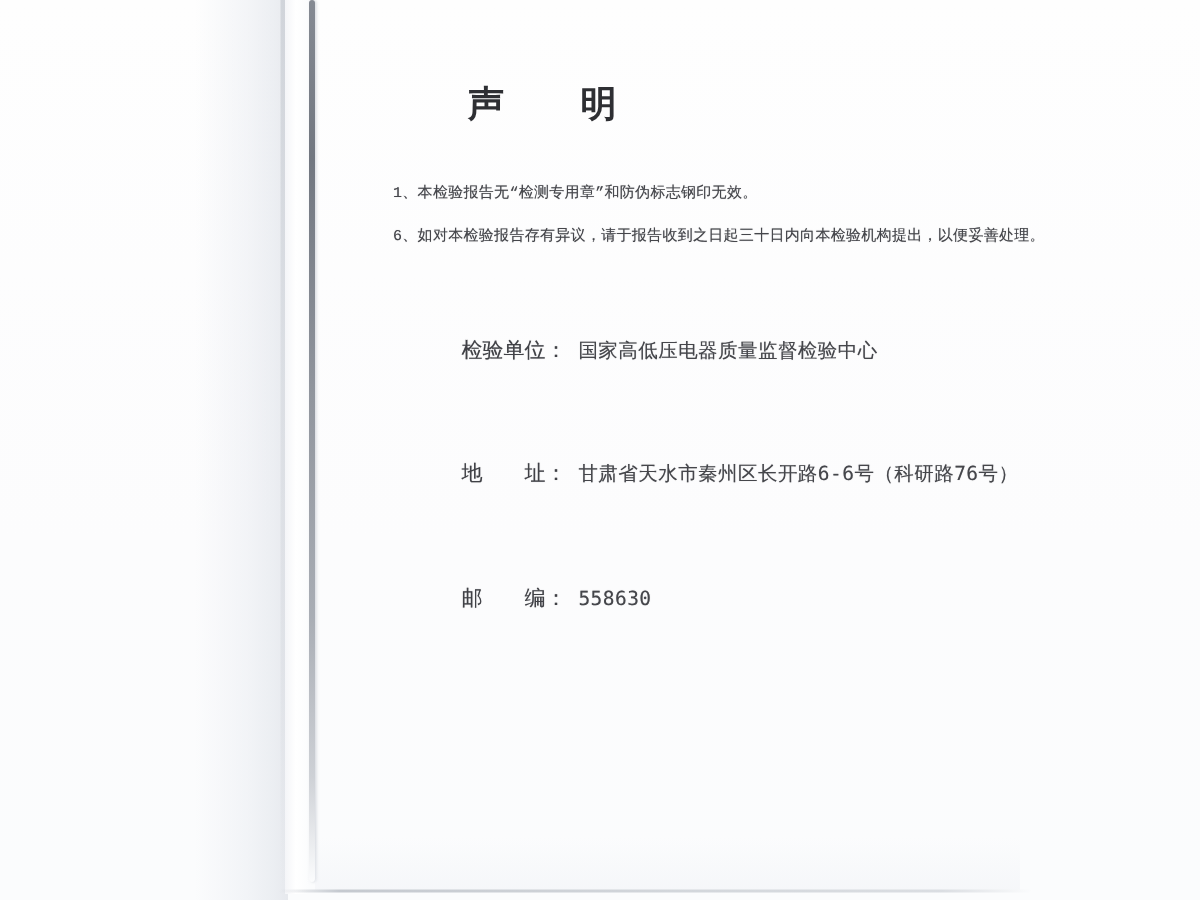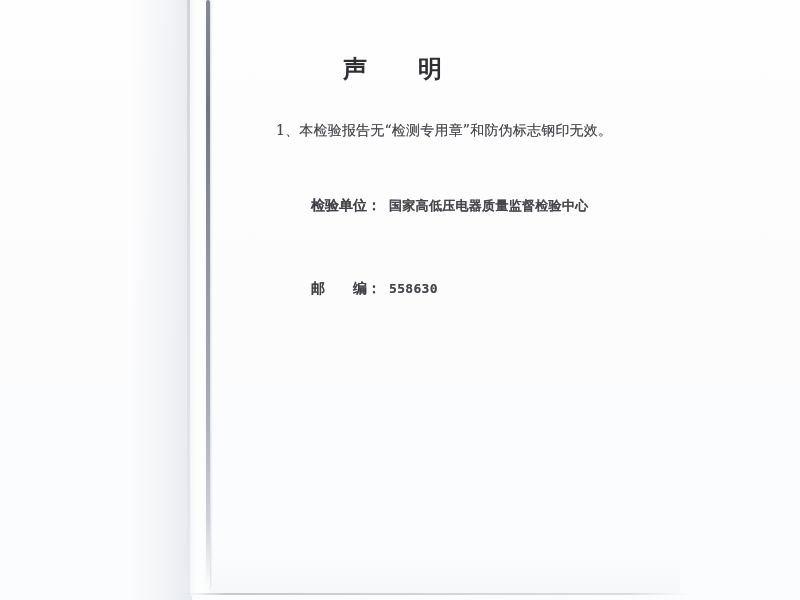--- a/index.html
+++ b/index.html
@@ -93,48 +93,48 @@
     background: linear-gradient(180deg, rgba(244,246,249,0) 0%, rgba(240,242,246,0.5) 100%);
   }
   .content {
     position: absolute;
     left: 242px;
     top: 56px;
     width: 474px;
     color: #45464b;
   }
   .title {
-    margin: 0 0 34px 101px;
+    margin: 0 0 34px 70px;
     font-size: 24px;
     line-height: 26px;
     font-weight: bold;
     color: #2e2f33;
     letter-spacing: 1px;
     white-space: pre;
   }
   .statements {
     width: 474px;
   }
   .item {
-    margin: 14px;
-    font-size: 14px;
+    margin: 0;
+    font-size: 10px;
     line-height: 28.5px;
     text-indent: 20px;
     letter-spacing: 0.2px;
     text-shadow: 0 0 0.5px rgba(70,71,76,0.55);
+    font-family: Liberation Mono, monospace;
   }
   .contact {
     margin-top: 20px;
     padding-left: 30px;
     font-size: 14px;
   }
   .contact-row {
     line-height: 27.6px;
     white-space: pre;
-    font-weight: bold;
   }
   .contact-label {
     display: inline-block;
     color: #404146;
     text-shadow: 0 0 0.5px rgba(70,71,76,0.55);
   }
   .contact-value {
     margin-left: 8px;
     color: #45464b;
     font-family: "DejaVu Sans Mono", "Liberation Mono", monospace;
@@ -154,25 +154,29 @@
   <div class="edge-line"></div>
   <div class="bottom-tint"></div>
   <div class="bottom-edge"></div>
 
   <div class="content">
 
     <h1 class="title">声　　明</h1>
 
     <div class="statements">
       <p class="item">1、本检验报告无“检测专用章”和防伪标志钢印无效。</p>
+      <p class="item">6、如对本检验报告存有异议，请于报告收到之日起三十日内向本检验机构提出，以便妥善处理。</p>
     </div>
 
     <div class="contact">
       <div class="contact-row">
         <span class="contact-label">检验单位：</span><span class="contact-value">国家高低压电器质量监督检验中心</span>
+      </div>
+      <div class="contact-row">
+        <span class="contact-label">地　　址：</span><span class="contact-value">甘肃省天水市秦州区长开路6-6号（科研路76号）</span>
       </div>
       <div class="contact-row">
         <span class="contact-label">邮　　编：</span><span class="contact-value">558630</span>
       </div>
 
     </div>
 
   </div>
 </div>
 

